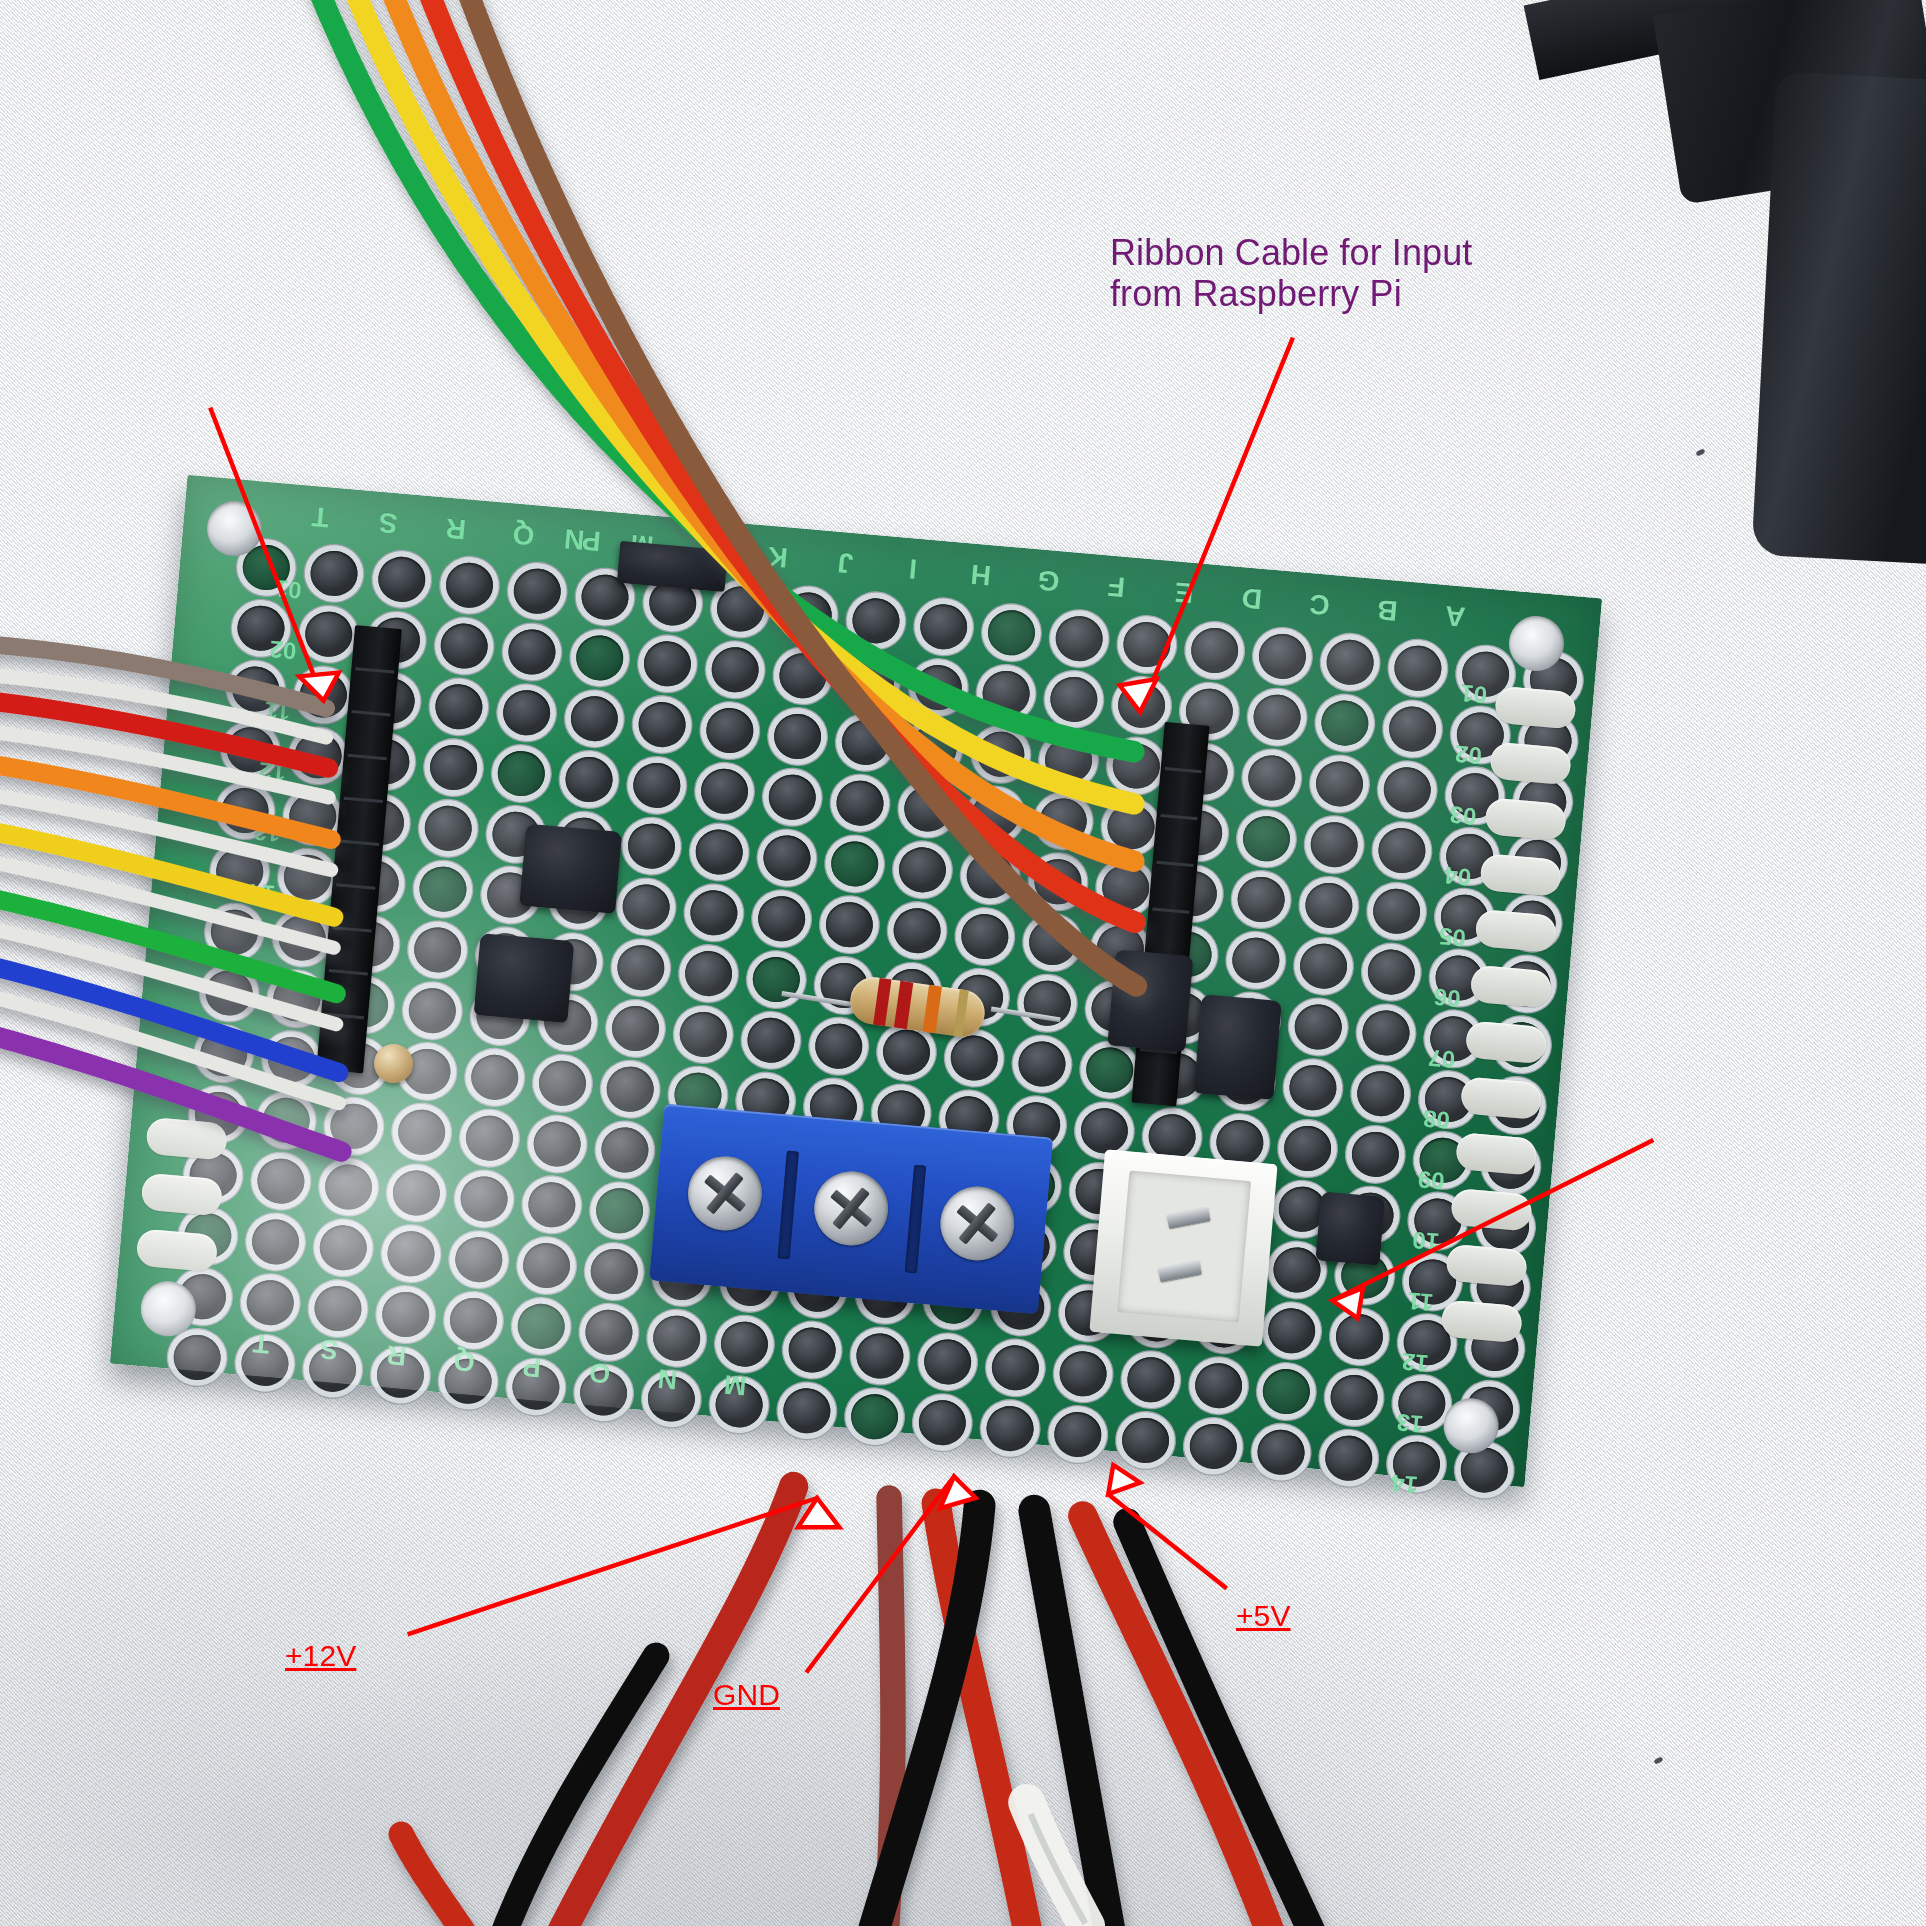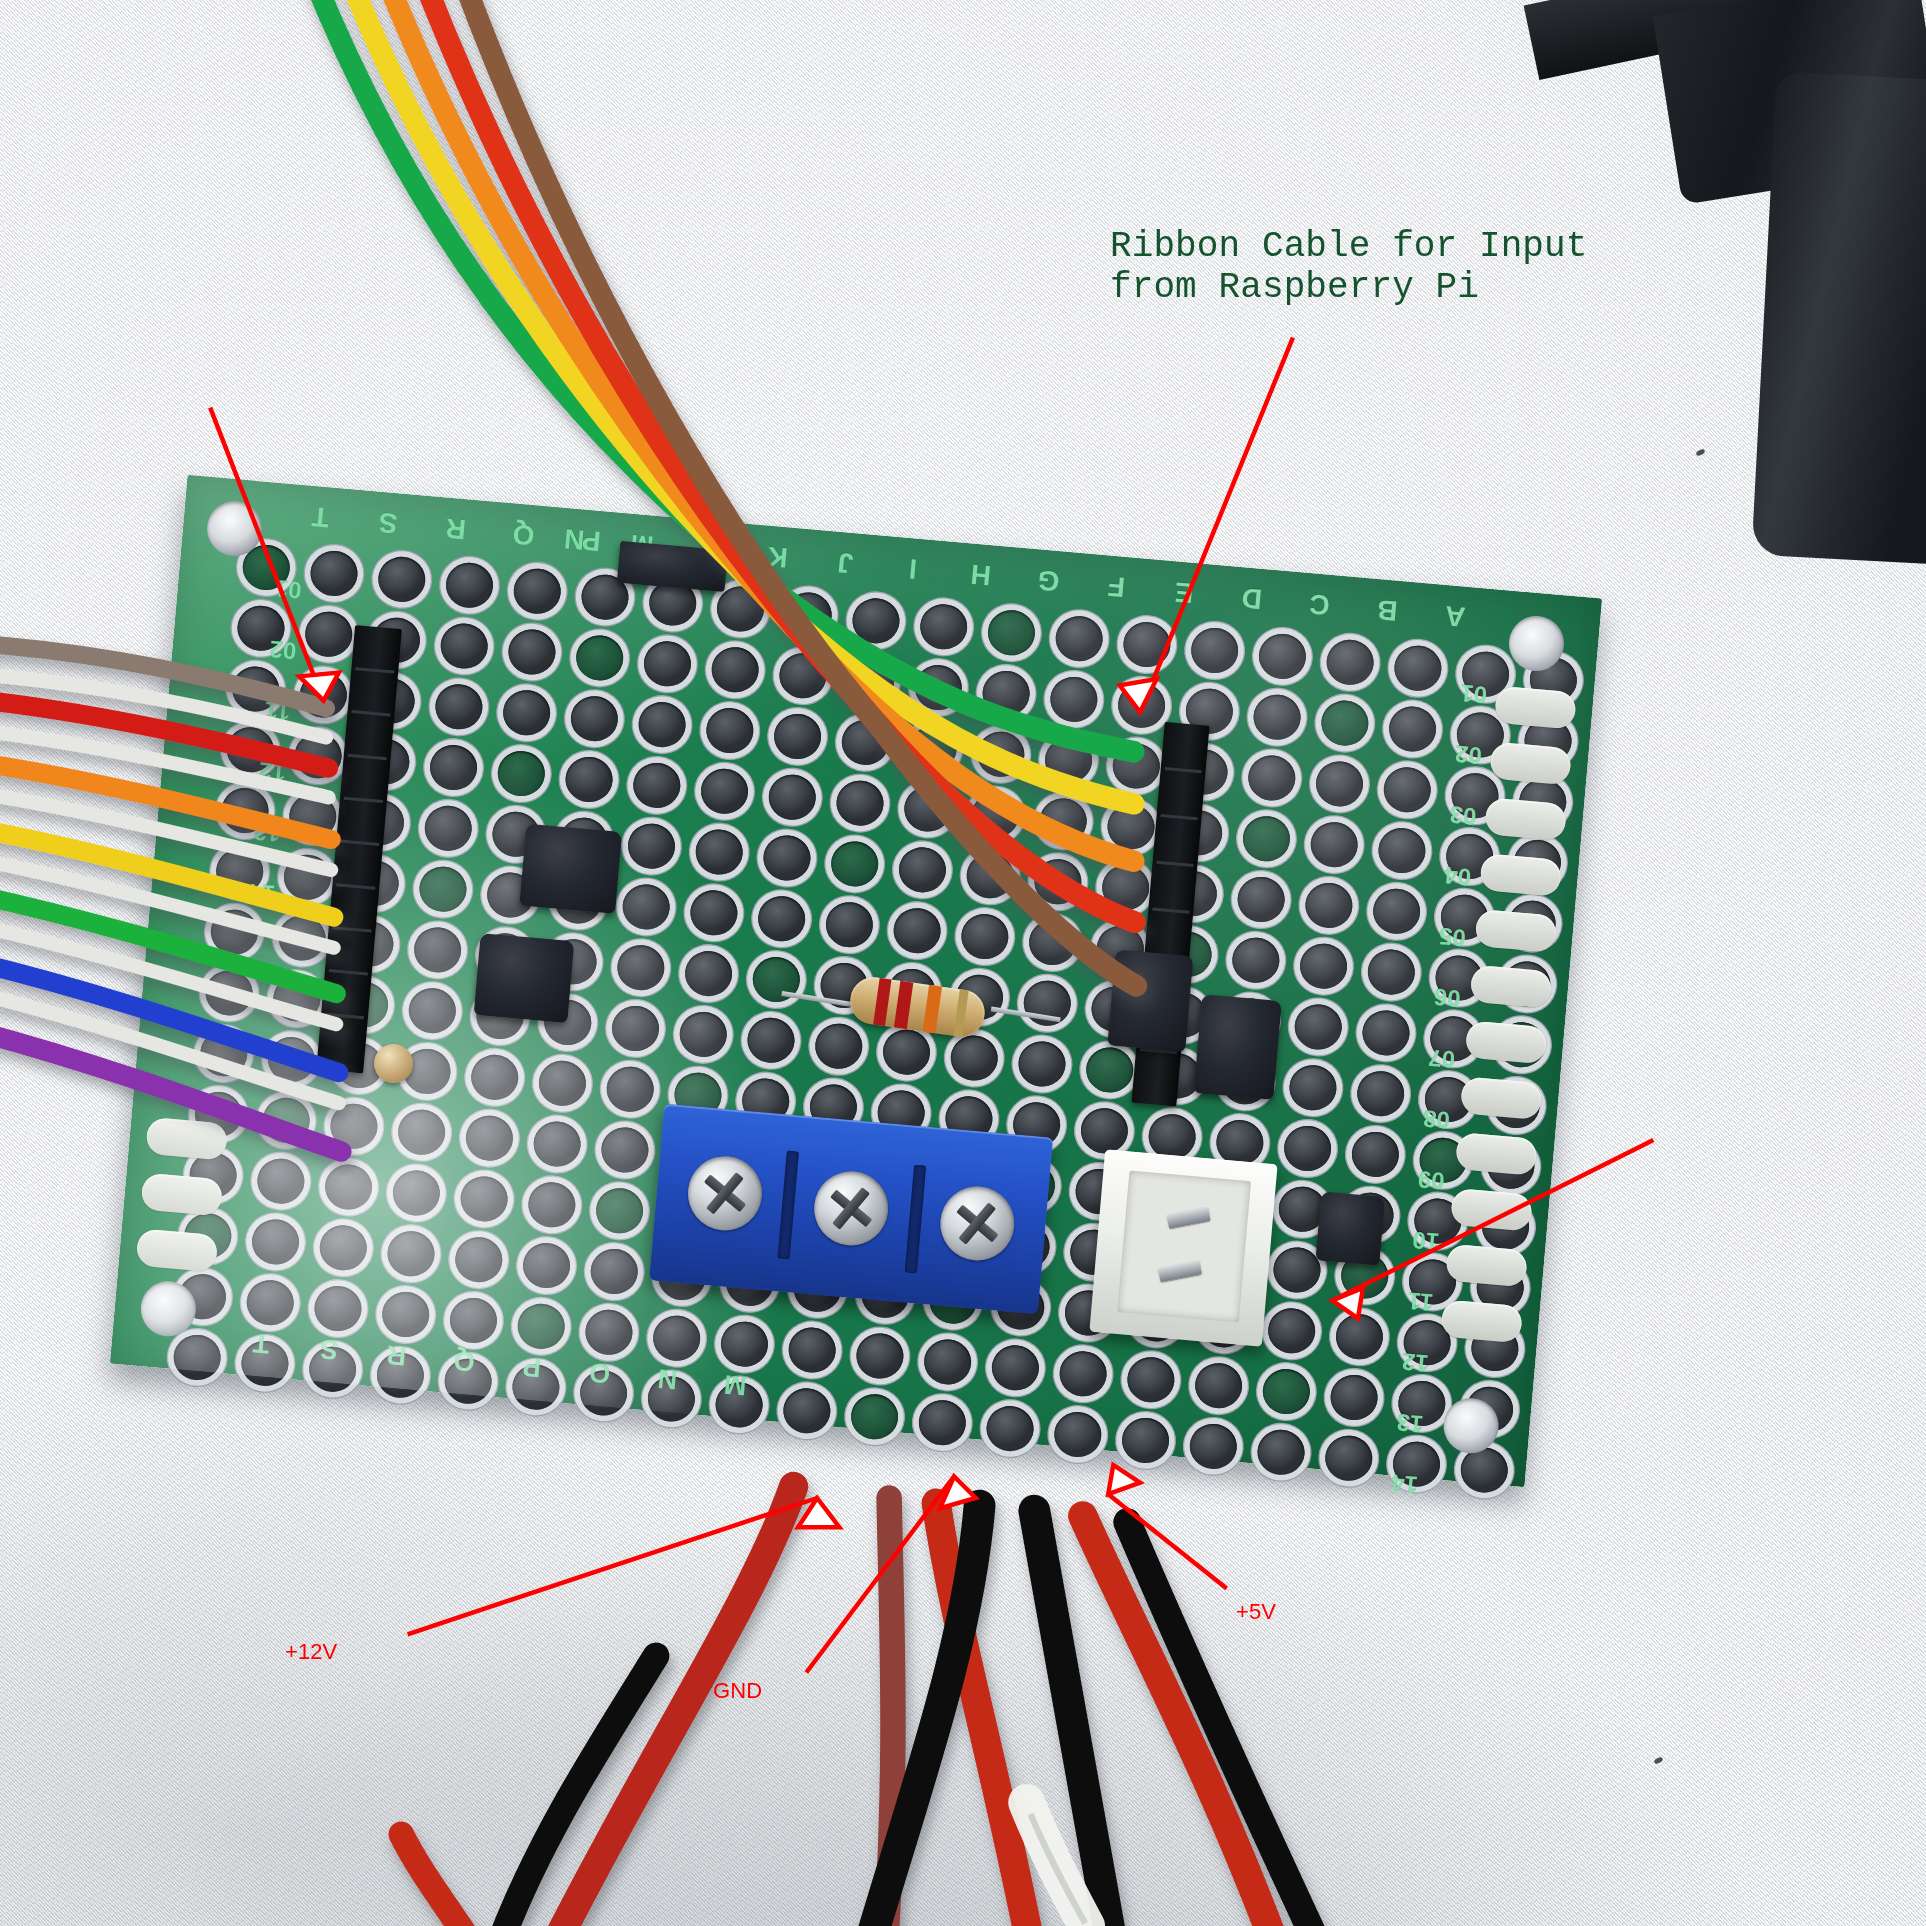--- a/index.html
+++ b/index.html
@@ -156,21 +156,21 @@
   .anno{
     position:absolute;
     color:#ff0000;
     font-family:"Liberation Sans",sans-serif;
     font-size:36px;
     line-height:1.14;
     white-space:pre-line;
     font-weight:400;
     letter-spacing:0.1px;
   }
-  .anno.sm{font-size:22px;}
+  .anno.sm{font-size:30px;text-decoration:underline;}
   svg.leaders{position:absolute;inset:0;width:1926px;height:1926px;pointer-events:none;}
 </style>
 </head>
 <body>
 
 <div id="stage">
 
   <div class="cloth"></div>
   <div class="cloth-shadow"></div>
 
@@ -670,20 +670,20 @@
     <g fill="#ffffff" stroke="#ff0000" stroke-width="7">
       <polygon points="508,1100 470,1062 532,1056"></polygon>
       <polygon points="1790,1118 1758,1076 1816,1066"></polygon>
       <polygon points="2092,2042 2140,2022 2132,2070"></polygon>
       <polygon points="1283,2352 1253,2398 1318,2398"></polygon>
       <polygon points="1498,2318 1476,2368 1532,2352"></polygon>
       <polygon points="1740,2346 1748,2300 1790,2328"></polygon>
     </g>
   </svg>
 
-  <div class="anno" id="anno-1" style="left: 1110px; top: 226px; color: #14532d; font-family: Liberation Mono, monospace;">Ribbon Cable for Input
+  <div class="anno" id="anno-1" style="left: 1110px; top: 232px; color: #701a75;">Ribbon Cable for Input
 from Raspberry Pi</div>
   <div class="anno sm" id="anno-3" style="left: 285px; top: 1639px; color: rgb(255, 0, 0);">+12V</div>
   <div class="anno sm" id="anno-4" style="left: 713px; top: 1678px; color: rgb(255, 0, 0);">GND</div>
   <div class="anno sm" id="anno-5" style="left: 1236px; top: 1599px; color: rgb(255, 0, 0);">+5V</div>
 
 </div>
 
 
 </body></html>

